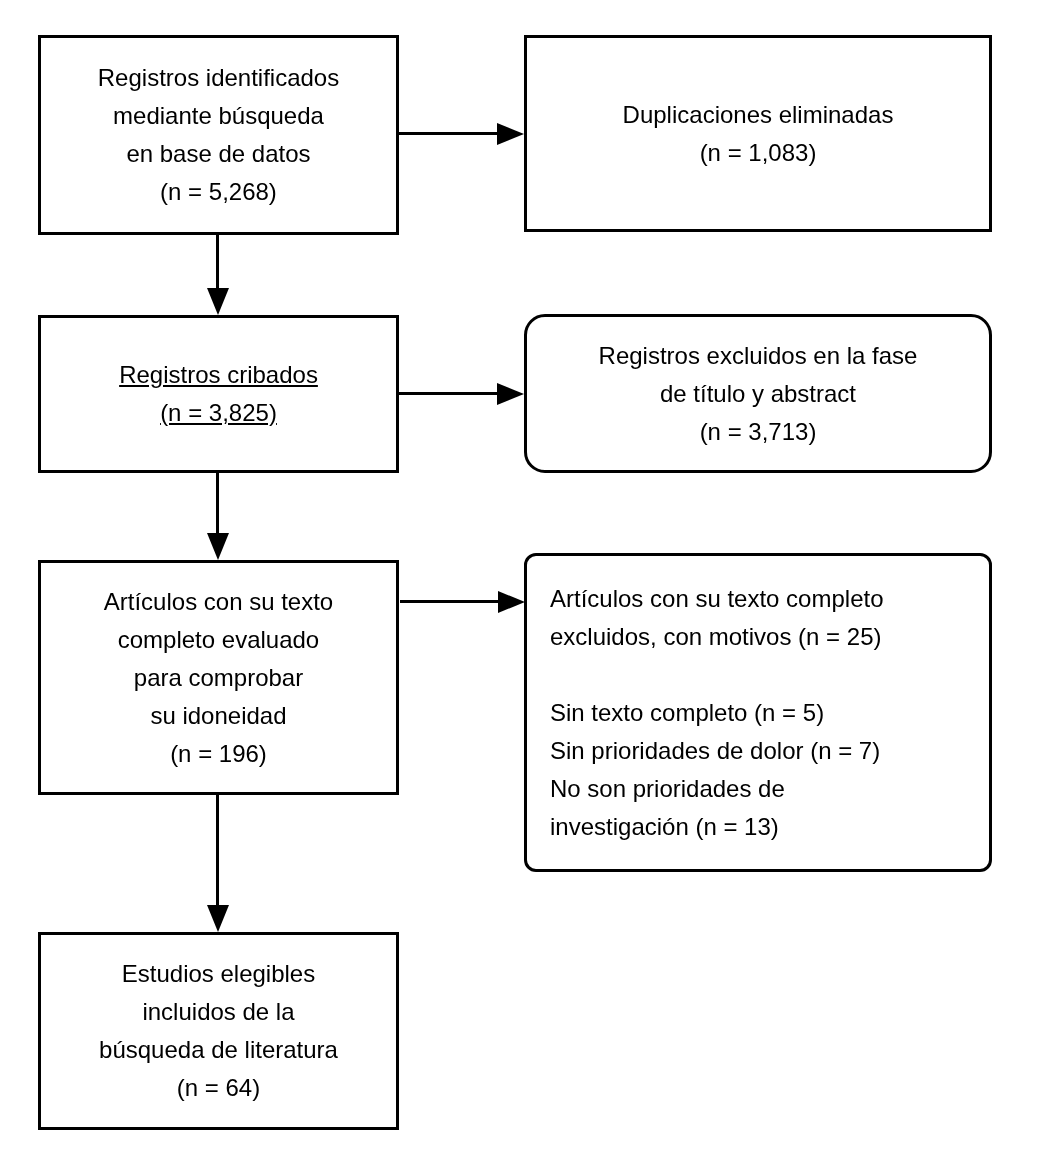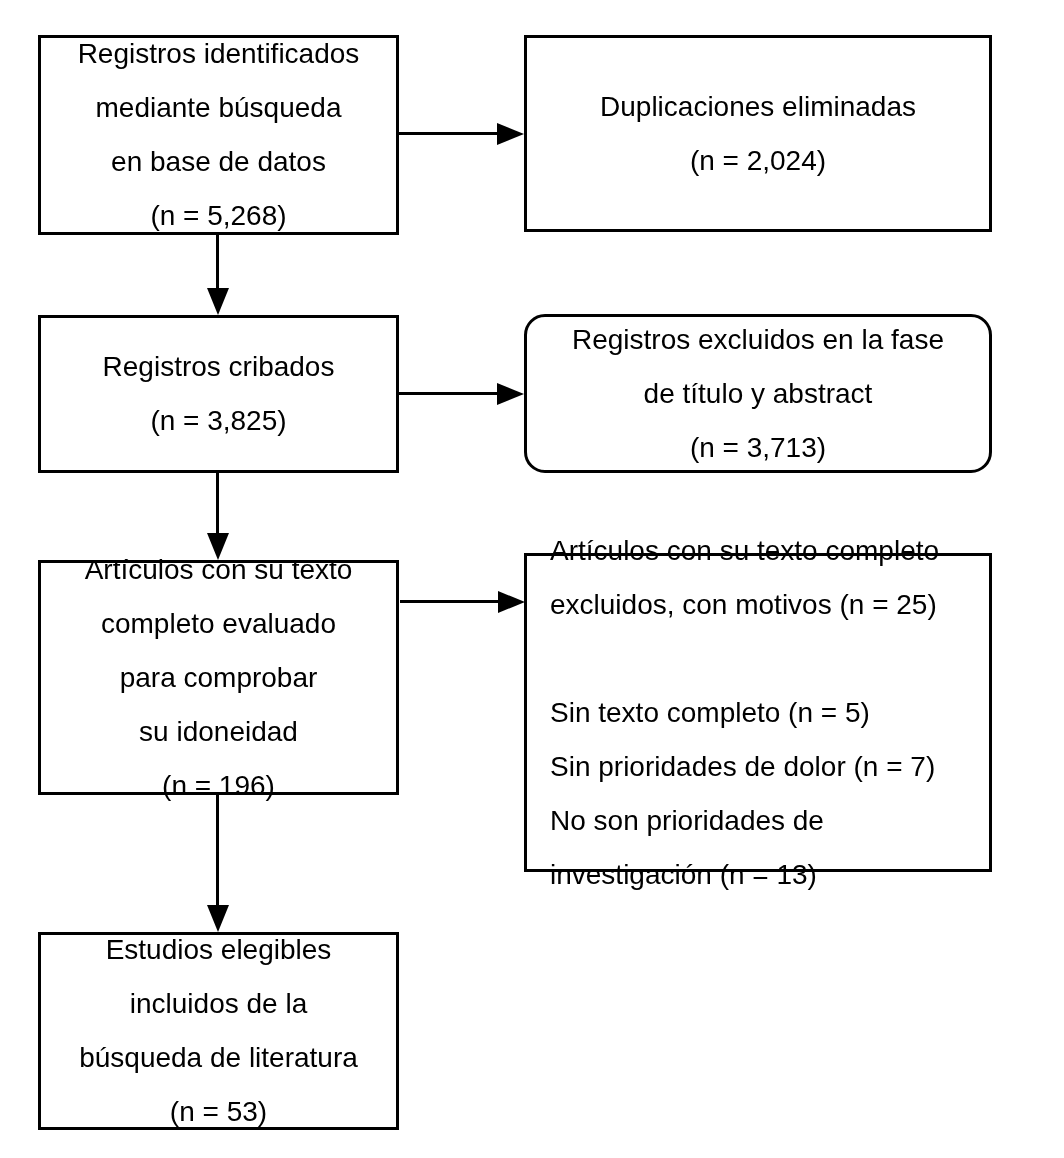--- a/index.html
+++ b/index.html
@@ -19,22 +19,22 @@
     position: absolute;
     box-sizing: border-box;
     border: 3px solid #000000;
     background: #ffffff;
     display: flex;
     align-items: center;
     justify-content: center;
   }
   .box .txt {
     white-space: pre;
-    font-size: 28px;
-    line-height: 54px;
+    font-size: 24px;
+    line-height: 38px;
     text-align: center;
   }
   .box.left-align {
     justify-content: flex-start;
     padding-left: 23px;
   }
   .box.left-align .txt {
     text-align: left;
   }
   .hline {
@@ -59,27 +59,27 @@
     position: absolute;
     width: 0;
     height: 0;
     border-left: 11px solid transparent;
     border-right: 11px solid transparent;
     border-top: 27px solid #000000;
   }
 
   
   #box-identificados        { left: 38px;  top: 35px;  width: 361px; height: 200px; }
-  #box-cribados             { left: 38px;  top: 315px; width: 361px; height: 158px; }
+  #box-cribados             { left: 38px;  top: 315px; width: 361px; height: 158px; text-decoration: underline; }
   #box-evaluados            { left: 38px;  top: 560px; width: 361px; height: 235px; }
   #box-elegibles            { left: 38px;  top: 932px; width: 361px; height: 198px; }
   
   #box-duplicaciones        { left: 524px; top: 35px;  width: 468px; height: 197px; }
   #box-excluidos-titulo     { left: 524px; top: 314px; width: 468px; height: 159px; border-radius: 21px; }
-  #box-excluidos-completo   { left: 524px; top: 553px; width: 468px; height: 319px; }
+  #box-excluidos-completo   { left: 524px; top: 553px; width: 468px; height: 319px; border-radius: 12px; }
 
   
   #arrow-right-1-line { left: 399px; top: 132px; width: 100px; }
   #arrow-right-1-head { left: 497px; top: 123px; }
   #arrow-right-2-line { left: 399px; top: 392px; width: 100px; }
   #arrow-right-2-head { left: 497px; top: 383px; }
   #arrow-right-3-line { left: 400px; top: 600px; width: 100px; }
   #arrow-right-3-head { left: 498px; top: 591px; }
 
   #arrow-down-1-line  { left: 216px; top: 235px; height: 56px; }
@@ -95,21 +95,21 @@
 <div class="canvas">
 
   <div class="box" id="box-identificados">
     <span class="txt">Registros identificados
 mediante búsqueda
 en base de datos
 (n = 5,268)</span>
   </div>
   <div class="box" id="box-duplicaciones">
     <span class="txt">Duplicaciones eliminadas
-(n = 2,024)</span>
+(n = 1,083)</span>
   </div>
 
   <div class="box" id="box-cribados">
     <span class="txt">Registros cribados
 (n = 3,825)</span>
   </div>
   <div class="box" id="box-excluidos-titulo">
     <span class="txt">Registros excluidos en la fase
 de título y abstract
 (n = 3,713)</span>
@@ -129,21 +129,21 @@
 Sin texto completo (n = 5)
 Sin prioridades de dolor (n = 7)
 No son prioridades de
 investigación (n = 13)</span>
   </div>
 
   <div class="box" id="box-elegibles">
     <span class="txt">Estudios elegibles
 incluidos de la
 búsqueda de literatura
-(n = 53)</span>
+(n = 64)</span>
   </div>
 
   <div class="hline" id="arrow-right-1-line"></div>
   <div class="head-right" id="arrow-right-1-head"></div>
 
   <div class="hline" id="arrow-right-2-line"></div>
   <div class="head-right" id="arrow-right-2-head"></div>
 
   <div class="hline" id="arrow-right-3-line"></div>
   <div class="head-right" id="arrow-right-3-head"></div>

